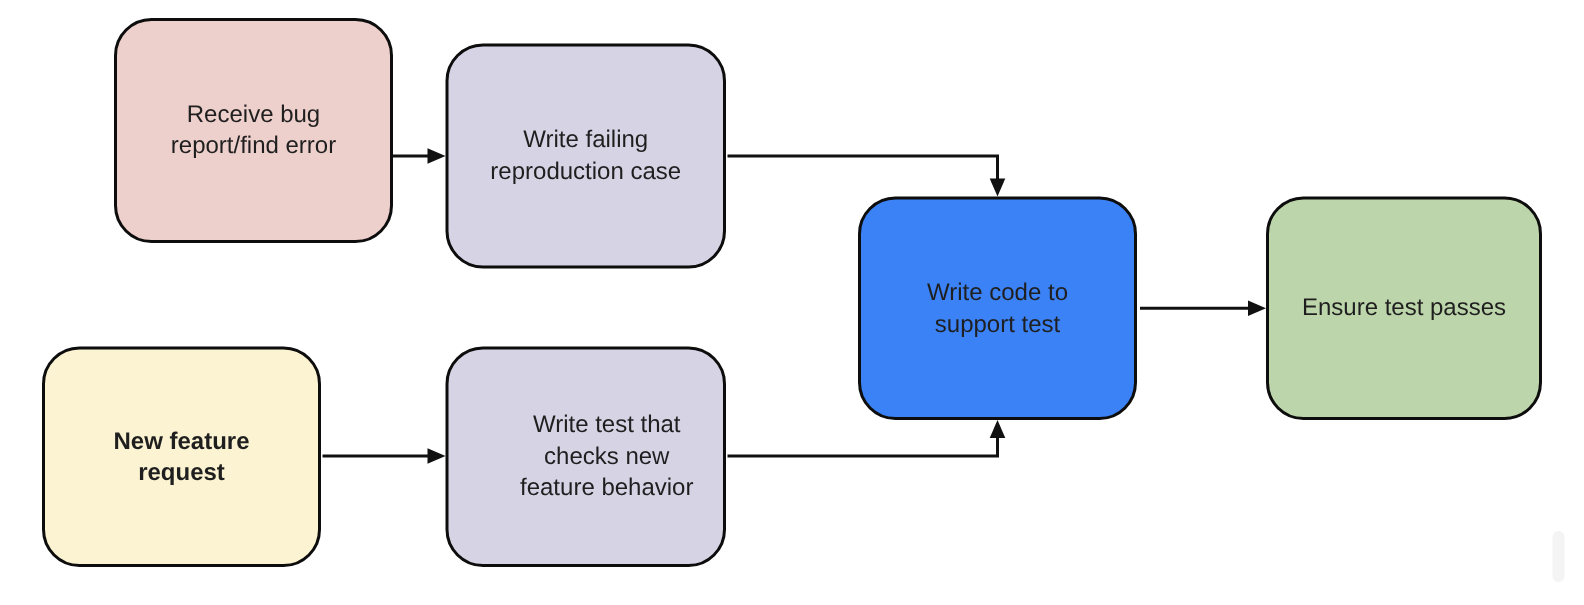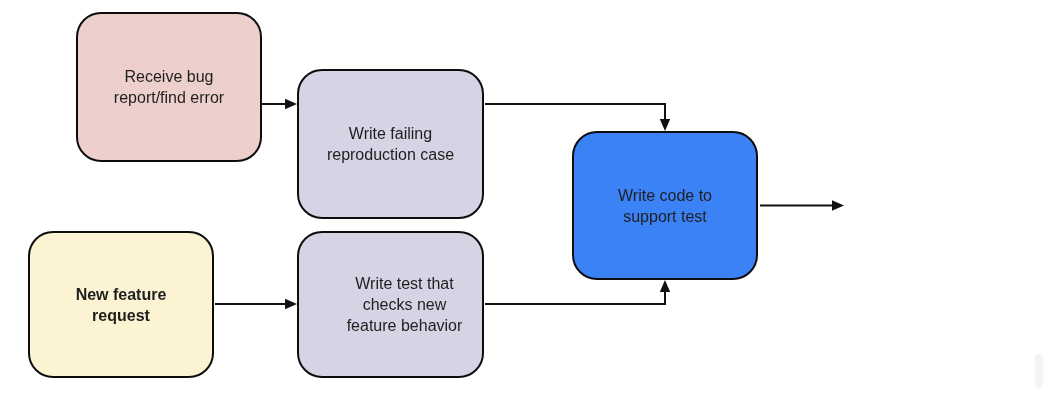--- a/index.html
+++ b/index.html
@@ -73,37 +73,40 @@
       <path class="edge" d="M 760 205.5 L 833 205.5" style="stroke: rgb(17, 17, 17);"></path>
       <polygon points="844,205.5 832,200.3 832,210.7" style="fill: rgb(17, 17, 17);"></polygon>
     </g>
   </svg>
 
   <div class="node node-bug" style="background-color: rgb(237, 207, 203);">
     <span>Receive bug
 report/find error</span>
   </div>
 
-  <div class="node node-repro" style="background-color: rgb(214, 211, 229); margin-top: 40px;">
+  <div class="node node-repro" style="background-color: rgb(214, 211, 229);">
     <span>Write failing
 reproduction case</span>
   </div>
 
   <div class="node node-feature" style="background-color: rgb(251, 243, 210);">
     <span>New feature
 request</span>
   </div>
 
   <div class="node node-test" style="background-color: rgb(214, 211, 229); padding-left: 36px;">
     <span>Write test that
 checks new
 feature behavior</span>
   </div>
 
   <div class="node node-code" style="background-color: #3b82f6;">
     <span>Write code to
 support test</span>
   </div>
 
+  <div class="node node-pass" style="background-color: rgb(188, 213, 170);">
+    <span>Ensure test passes</span>
+  </div>
 
   <div class="scrollbar-thumb"></div>
 
 </div>
 
 </body></html>

